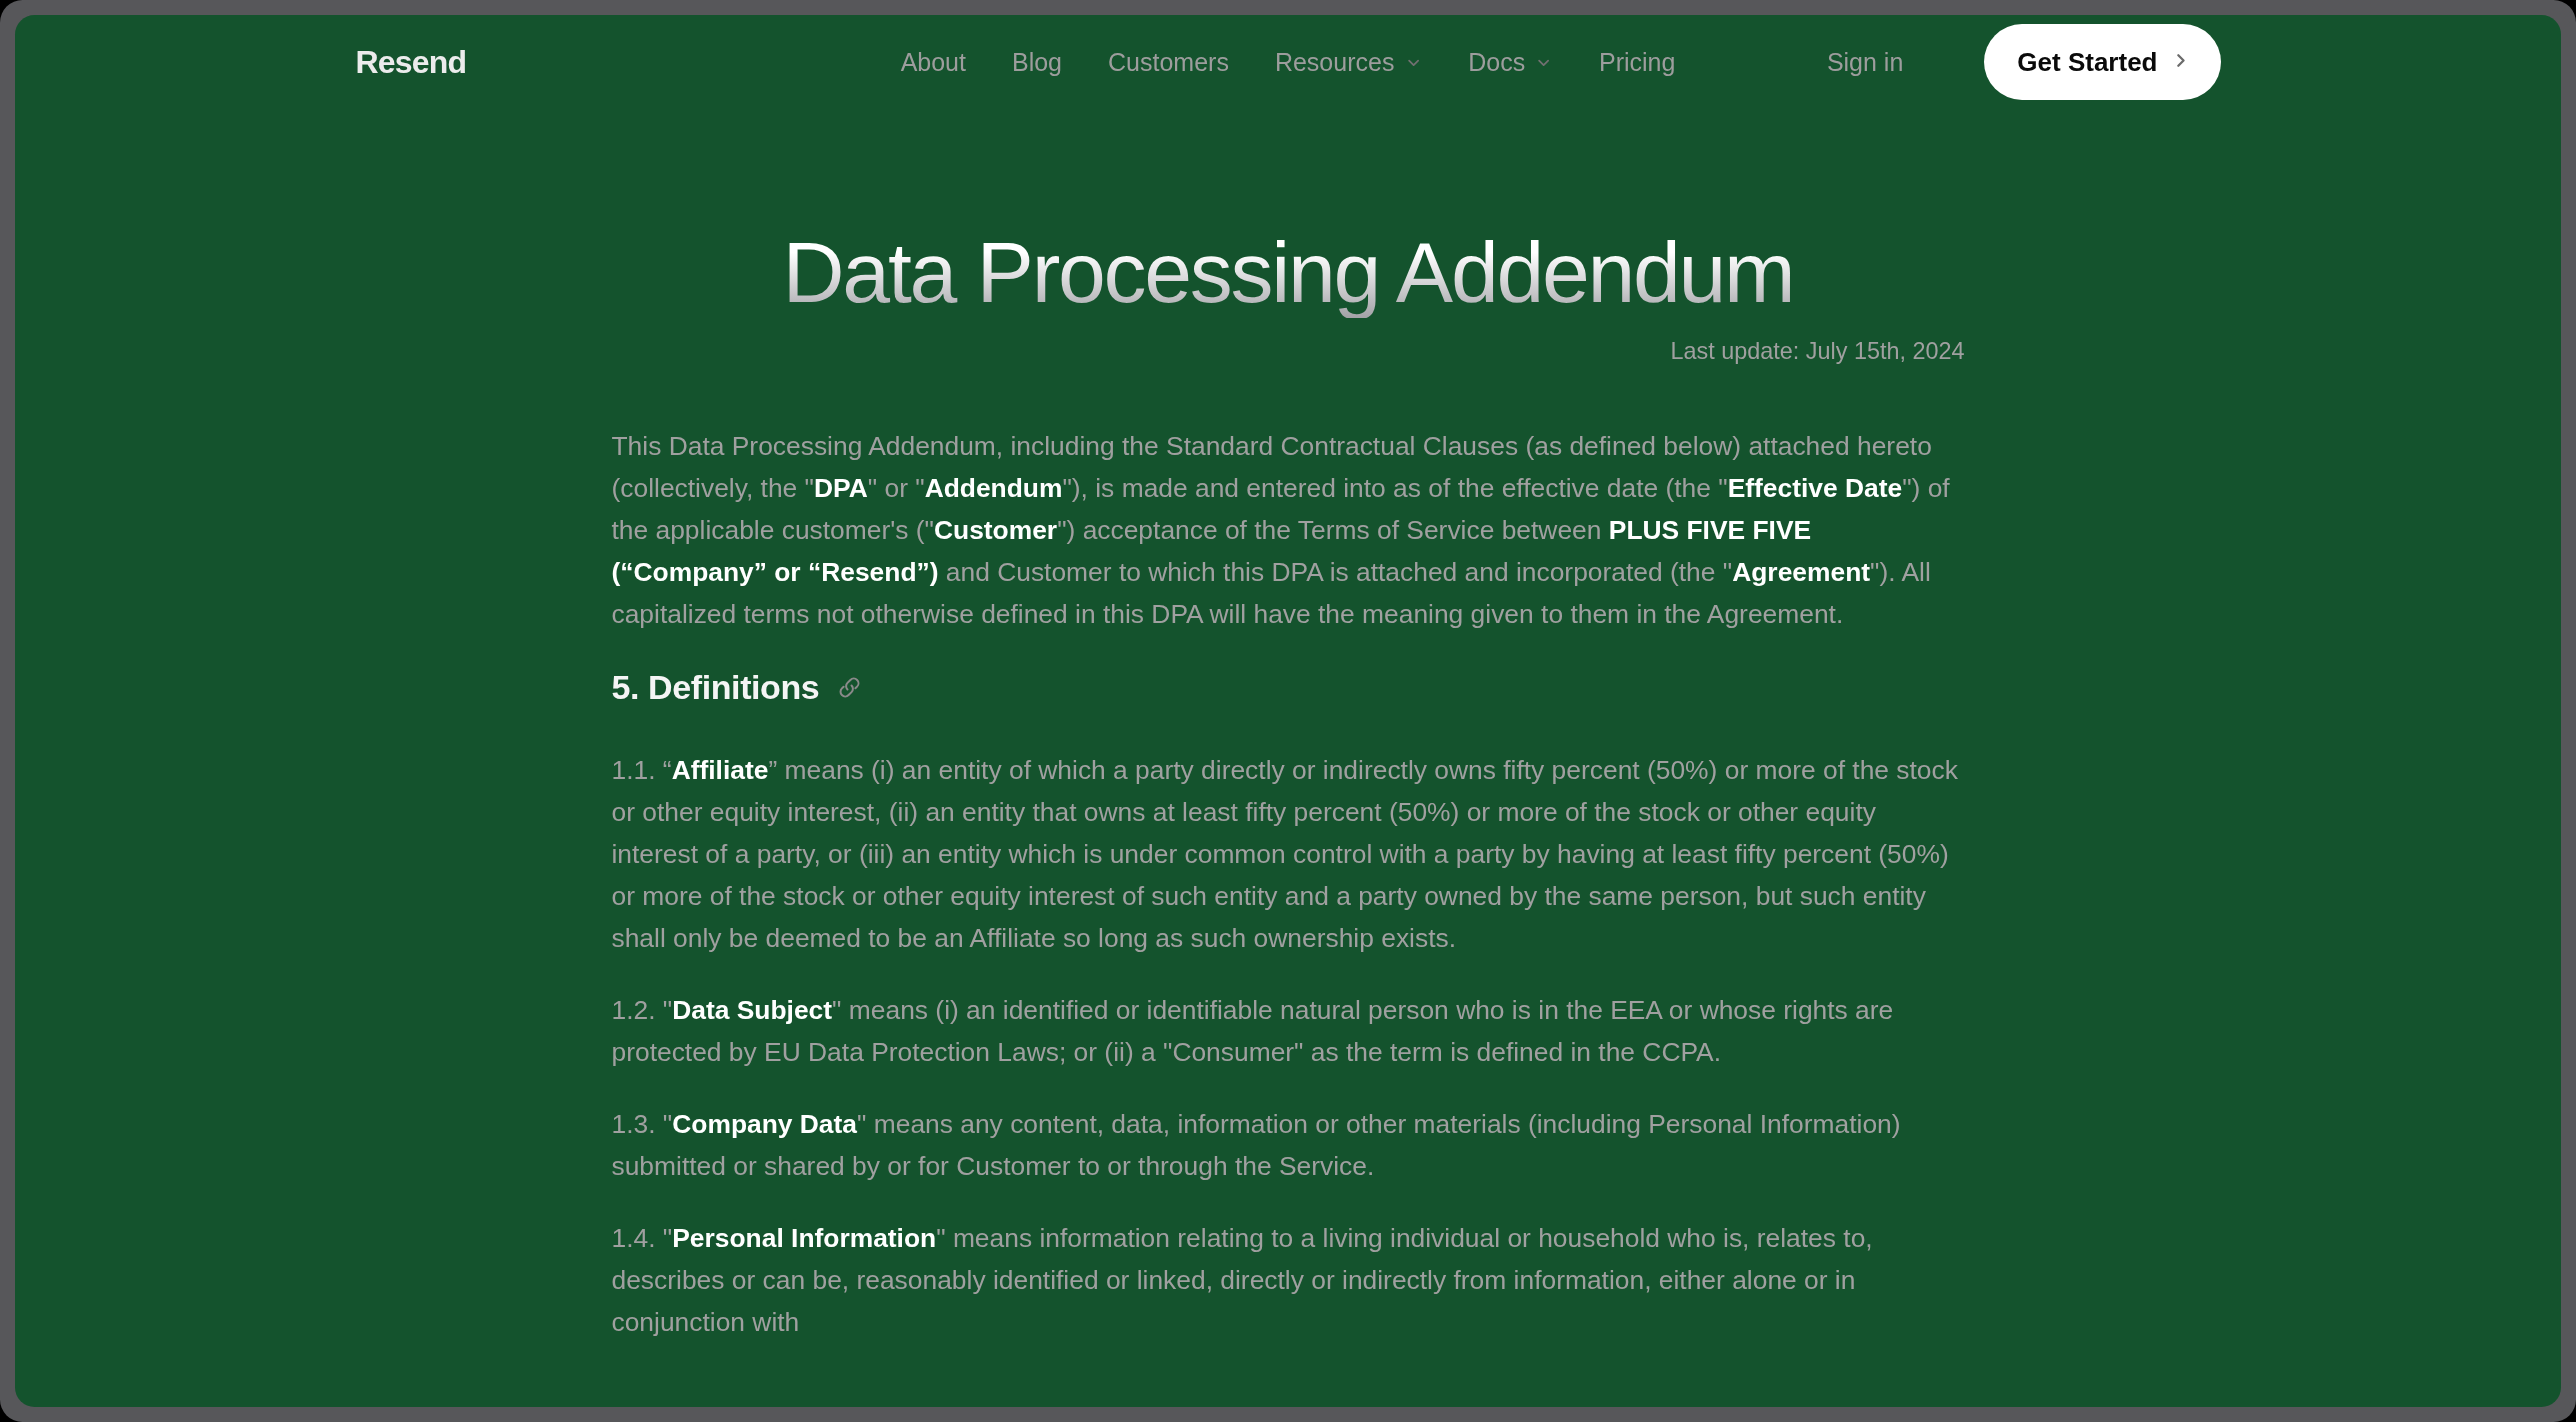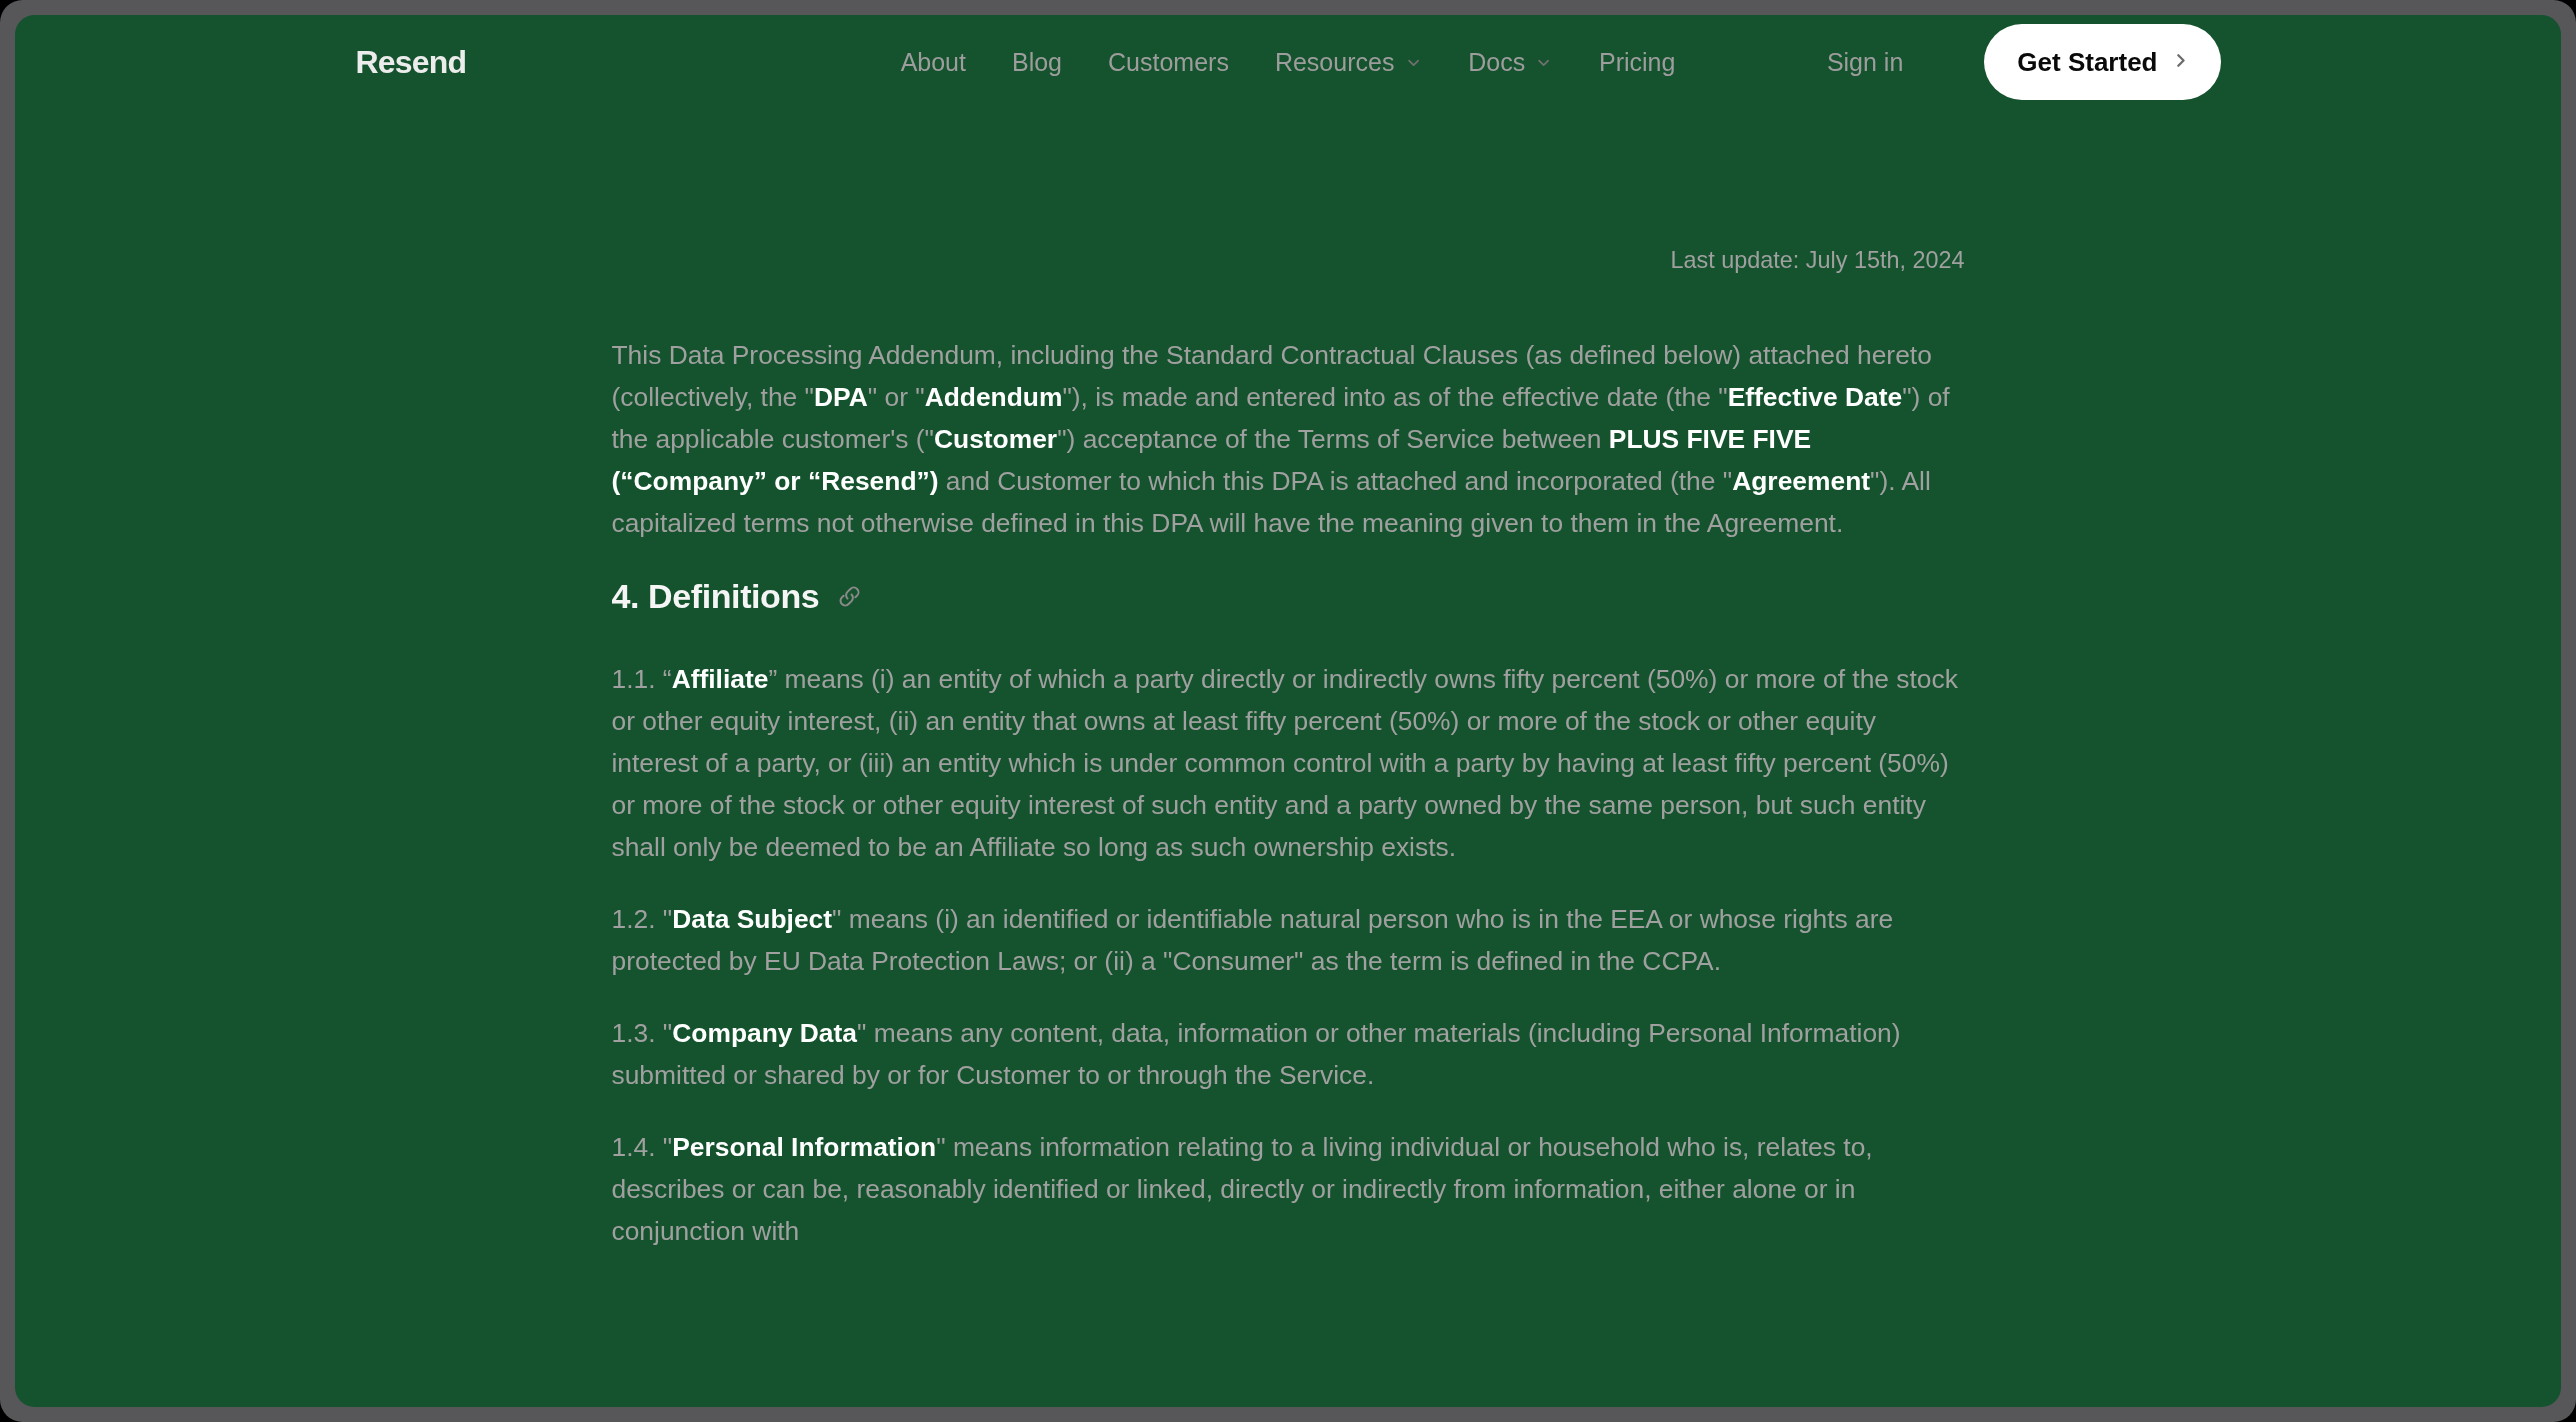--- a/index.html
+++ b/index.html
@@ -173,27 +173,28 @@
           <span>
             <svg width="21" height="21" viewBox="0 0 24 24" fill="none" stroke="#6b6b6b" stroke-width="2.6" stroke-linecap="round" stroke-linejoin="round">
                 <path d="M9.5 6l6 6-6 6"></path>
               </svg>
           </span>
         </button>
       </div>
     </header>
 
     <main class="main">
+      <h1 class="page-title">Data Processing Addendum</h1>
       <div class="last-update">Last update: July 15th, 2024</div>
 
       <div class="doc-body">
         <p><span>This Data Processing Addendum, including the Standard Contractual Clauses (as defined below) attached hereto (collectively, the "</span><span class="em">DPA</span><span>" or "</span><span class="em">Addendum</span><span>"), is made and entered into as of the effective date (the "</span><span class="em">Effective Date</span><span>") of the applicable customer's ("</span><span class="em">Customer</span><span>") acceptance of the Terms of Service between </span><span class="em">PLUS FIVE FIVE (“Company” or “Resend”)</span><span> and Customer to which this DPA is attached and incorporated (the "</span><span class="em">Agreement</span><span>"). All capitalized terms not otherwise defined in this DPA will have the meaning given to them in the Agreement.</span></p>
 
         <h2 class="section-heading">
-          <span>4. Definitions</span>
+          <span>5. Definitions</span>
           <span class="anchor-icon">
             <svg width="27" height="27" viewBox="0 0 24 24" fill="none" stroke="#8a8a8a" stroke-width="1.8" stroke-linecap="round" stroke-linejoin="round">
                 <path d="M10.2 13.8a4.2 4.2 0 0 1 0-5.94l2.6-2.6a4.2 4.2 0 0 1 5.94 5.94l-1.5 1.5"></path>
                 <path d="M13.8 10.2a4.2 4.2 0 0 1 0 5.94l-2.6 2.6a4.2 4.2 0 0 1-5.94-5.94l1.5-1.5"></path>
               </svg>
           </span>
         </h2>
 
         <p><span>1.1. “</span><span class="em">Affiliate</span><span>” means (i) an entity of which a party directly or indirectly owns fifty percent (50%) or more of the stock or other equity interest, (ii) an entity that owns at least fifty percent (50%) or more of the stock or other equity interest of a party, or (iii) an entity which is under common control with a party by having at least fifty percent (50%) or more of the stock or other equity interest of such entity and a party owned by the same person, but such entity shall only be deemed to be an Affiliate so long as such ownership exists.</span></p>
         <p><span>1.2. "</span><span class="em">Data Subject</span><span>" means (i) an identified or identifiable natural person who is in the EEA or whose rights are protected by EU Data Protection Laws; or (ii) a "Consumer" as the term is defined in the CCPA.</span></p>

